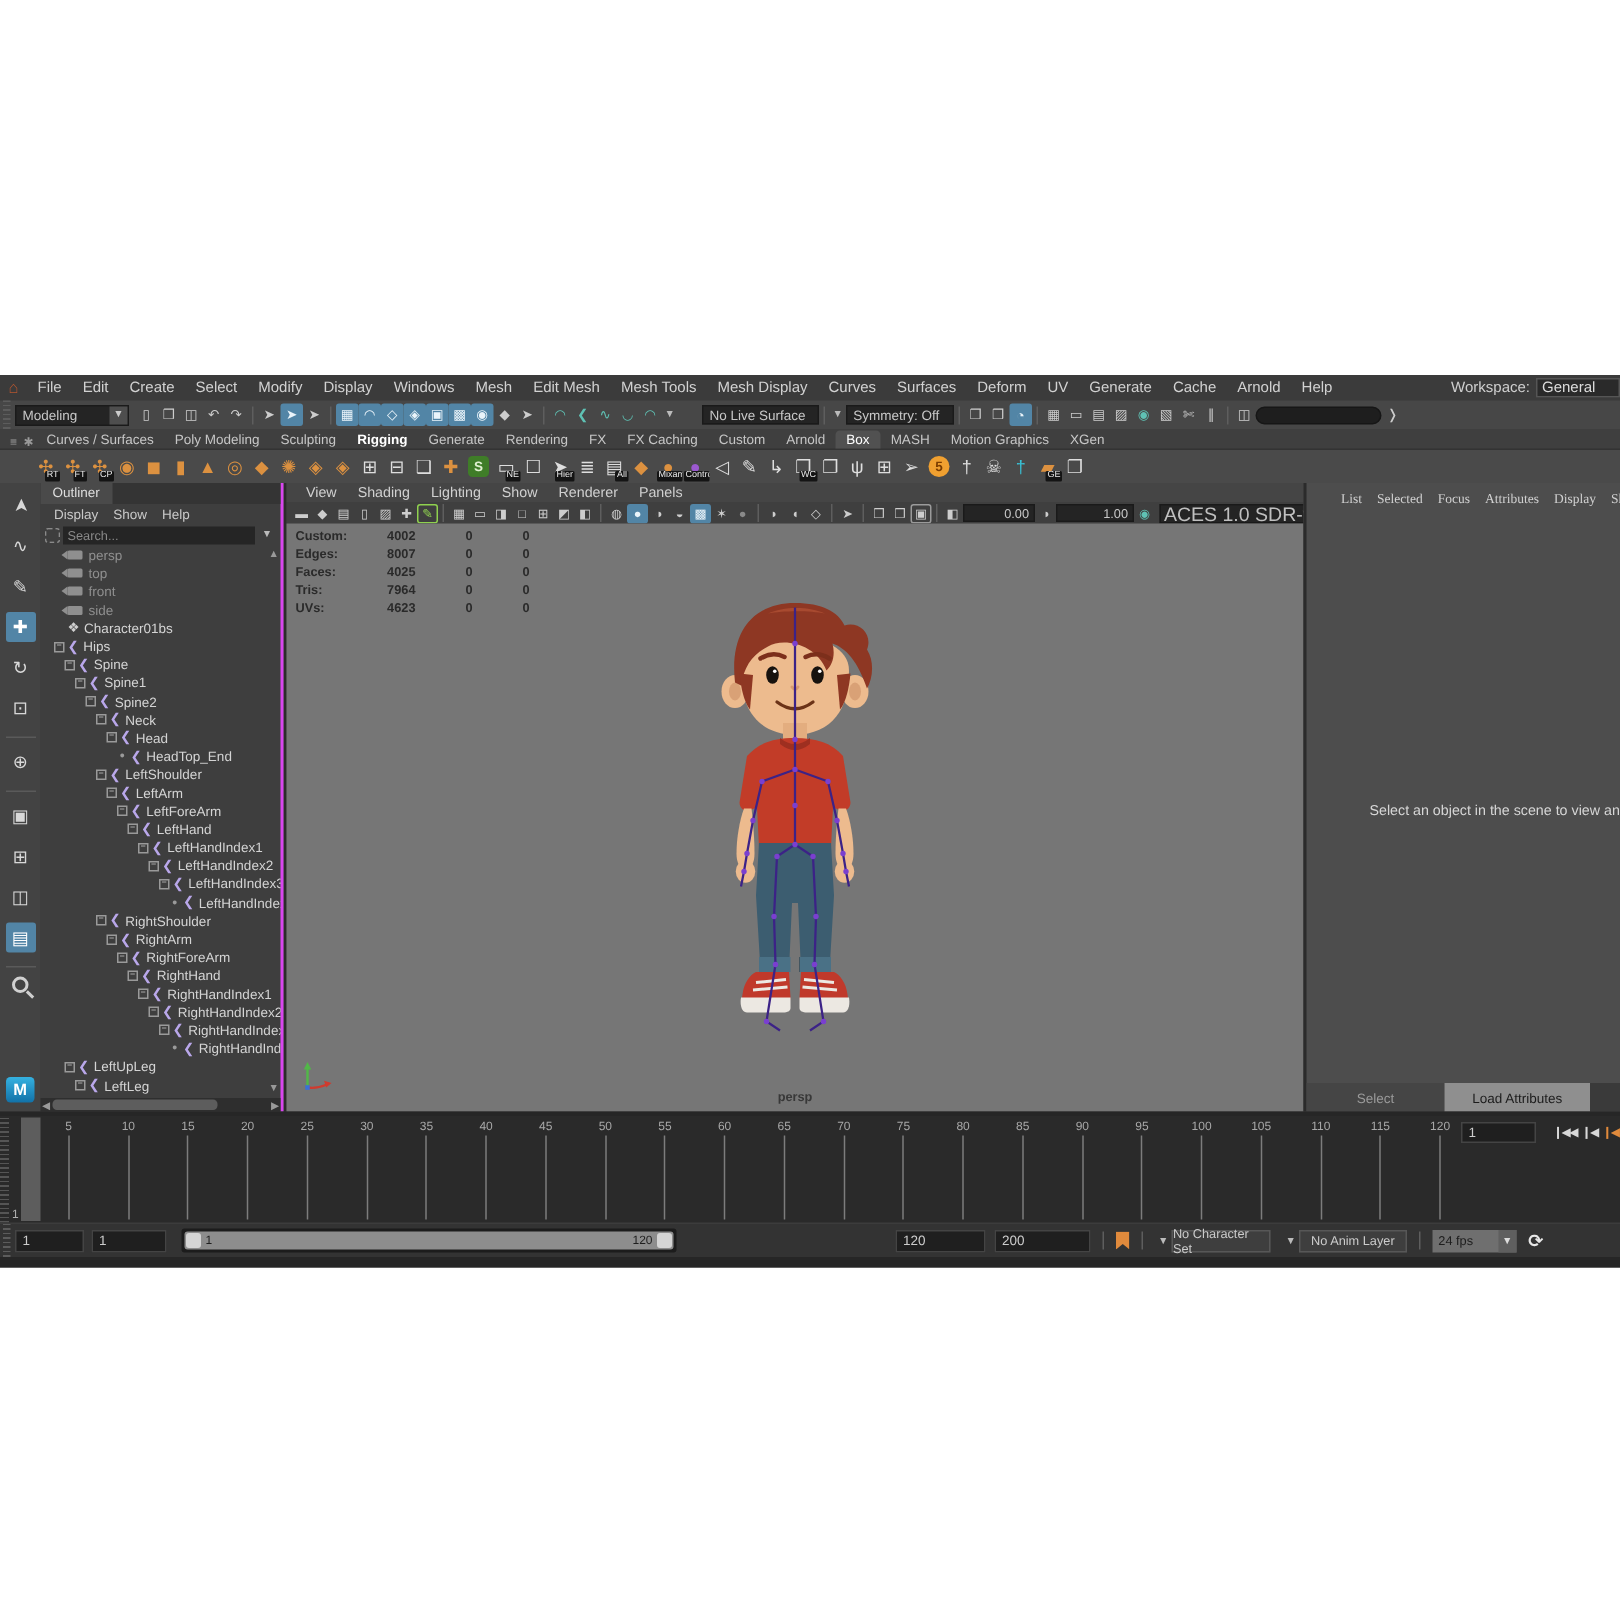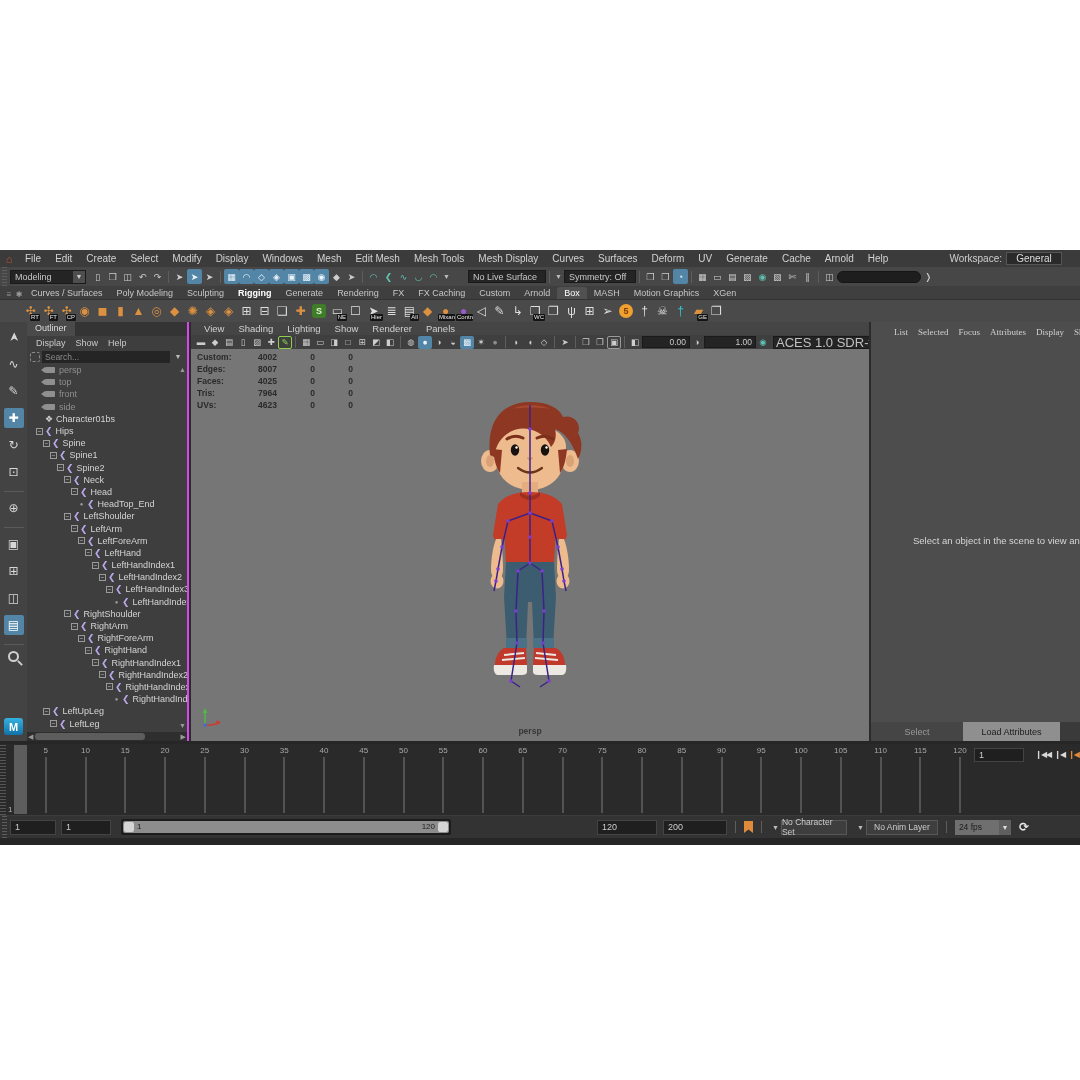--- a/index.html
+++ b/index.html
@@ -4,21 +4,21 @@
 <style>
   html,body{margin:0;padding:0;width:1080px;height:1080px;overflow:hidden;background:#ffffff;
     font-family:"Liberation Sans","DejaVu Sans",sans-serif;}
   *{box-sizing:border-box;}
   .app{position:absolute;top:250px;left:0;width:1080px;height:595px;background:#3c3c3c;}
 
   
   .menubar{position:absolute;top:0;left:0;right:0;height:17px;background:#3b3b3b;display:flex;align-items:center;}
   .home{width:18px;text-align:center;color:#b5552f;font-size:11px;}
   .mi{padding:0 7px;font-size:10px;color:#d2d2d2;white-space:nowrap;}
-  .ws{margin-left:auto;display:flex;align-items:center;font-size:10px;color:#cfcfcf;padding-right:18px;text-align:center;}
+  .ws{margin-left:auto;display:flex;align-items:center;font-size:10px;color:#cfcfcf;padding-right:0;}
   .wsv{background:#2a2a2a;border:1px solid #555;color:#ddd;width:56px;height:13px;line-height:11px;padding:0 3px;margin-left:4px;}
 
   
   .toolbar{position:absolute;top:17px;left:0;right:0;height:19px;background:#474747;display:flex;align-items:center;padding-left:2px;}
   .grip{width:5px;align-self:stretch;background:repeating-linear-gradient(0deg,#5c5c5c 0 1px,transparent 1px 3px);margin-right:3px;}
   .modesel{display:flex;align-items:center;background:#242424;height:14px;border:1px solid #1a1a1a;margin-right:4px;}
   .modesel .mlabel{font-size:9px;color:#c8c8c8;padding:0 4px;width:62px;}
   .modesel .mcar{width:12px;height:12px;background:#4e4e4e;color:#ccc;font-size:7px;text-align:center;line-height:12px;}
   .ico{width:15px;height:15px;display:flex;align-items:center;justify-content:center;font-size:9px;color:#cdcdcd;border-radius:2px;flex:none;}
   .ico.on{background:#5285a6;color:#eaf4fa;}

